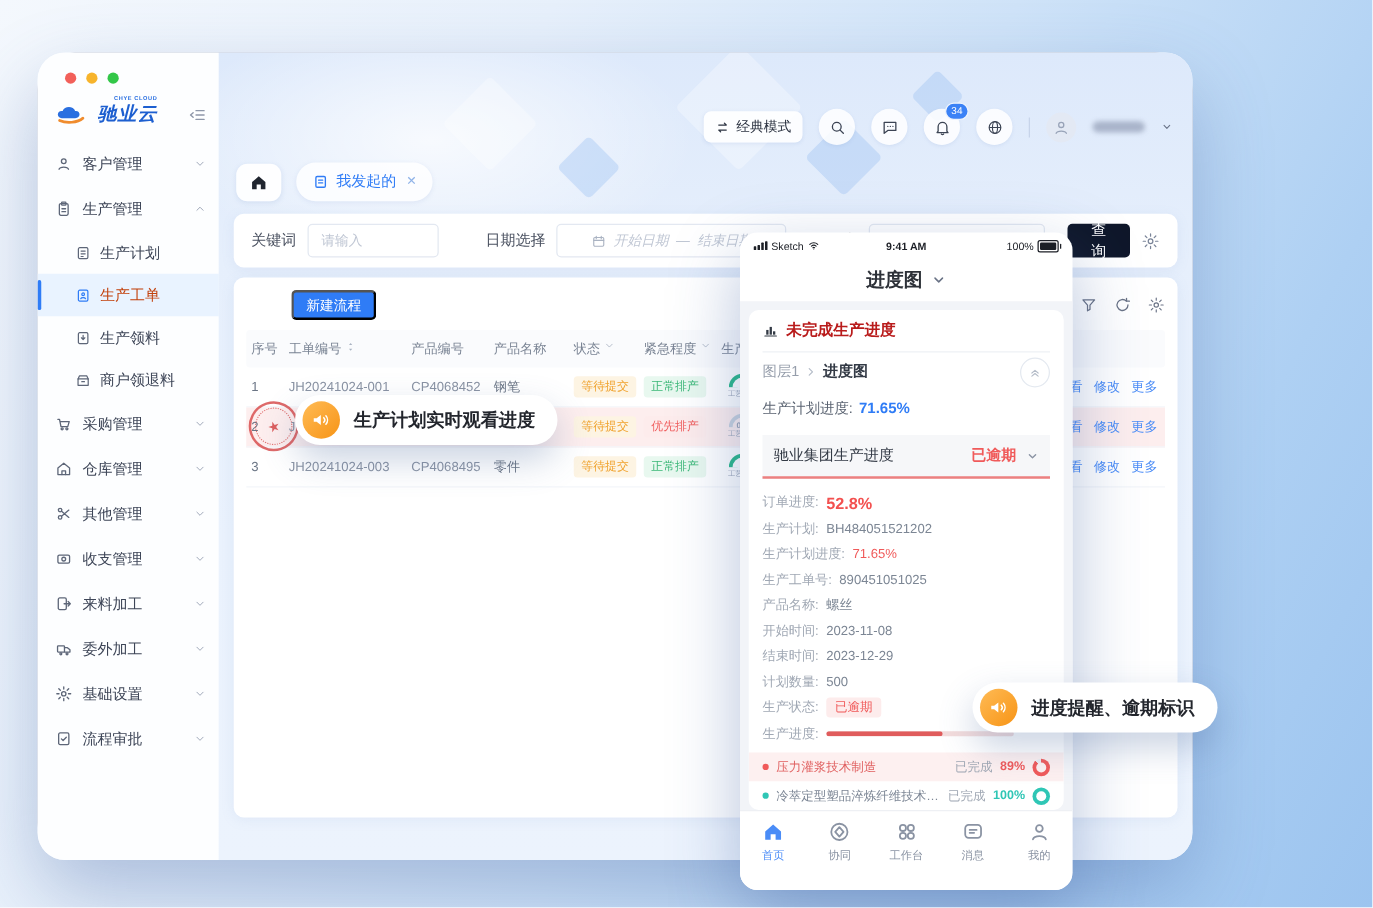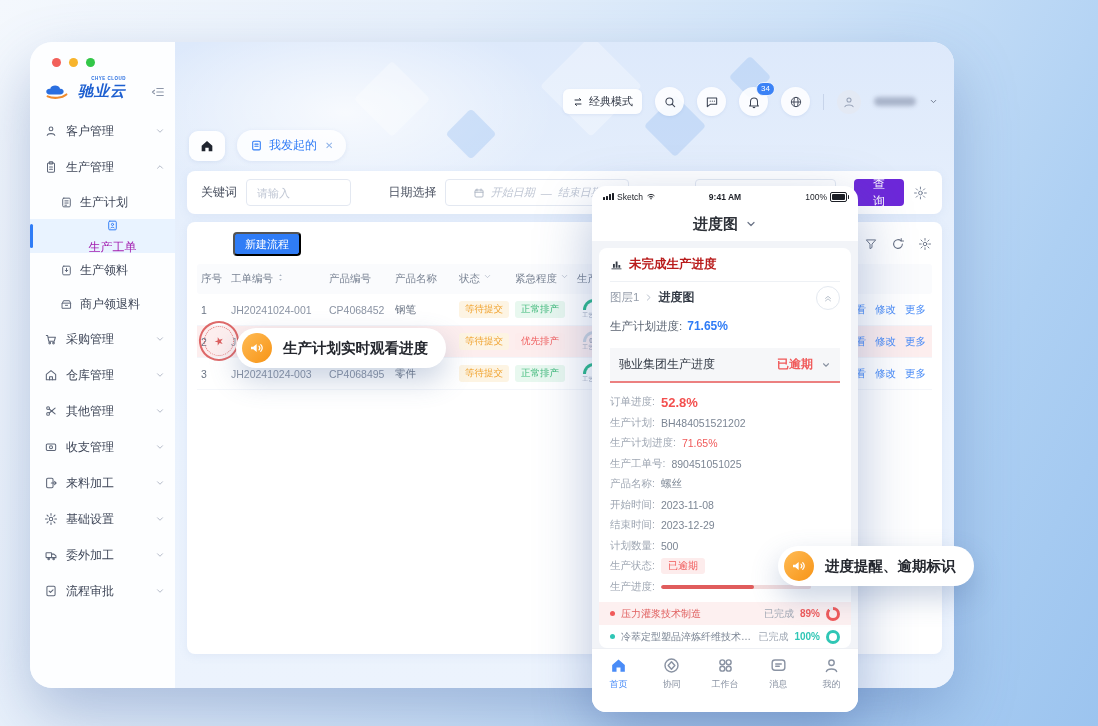--- a/index.html
+++ b/index.html
@@ -22,21 +22,21 @@
   .logo-mark{width:30px;height:18px;}
   .logo-text{font-size:15px;font-weight:bold;font-style:italic;color:#1d5fd0;letter-spacing:1px;position:relative;}
   .logo-sub{position:absolute;top:-6px;right:0;font-size:4.5px;color:#2a6fe0;letter-spacing:.5px;font-style:normal;}
   .side-collapse{margin-left:auto;width:14px;height:14px;color:#8e97a9;}
   .menu{flex:1;font-size:12px;color:#3d4557;}
   .m-item{display:flex;align-items:center;gap:8px;height:36px;padding:0 10px 0 14px;position:relative;cursor:default;}
   .m-item .mi{width:14px;height:14px;color:#5d6678;flex:none;}
   .m-item .chev{margin-left:auto;width:10px;height:10px;color:#9aa3b5;}
   .m-child{display:flex;align-items:center;gap:7px;height:34px;padding:0 10px 0 30px;position:relative;}
   .m-child .mi{width:13px;height:13px;color:#5d6678;flex:none;}
-  .m-child.active{background:#e9f3ff;color:#a21caf;flex-direction:column;}
+  .m-child.active{background:#e9f3ff;color:#c2410c;}
   .m-child.active .mi{color:#2f7cf6;}
   .m-child.active::before{content:"";position:absolute;left:0;top:5px;bottom:5px;width:3px;border-radius:2px;background:#2f7cf6;}
 
   
   .main{flex:1;position:relative;background:linear-gradient(180deg,#dde9fb 0%,#e6effc 26%,#eaf2fd 60%,#ecf3fd 100%);overflow:hidden;}
   .cube{position:absolute;background:rgba(255,255,255,.3);transform:rotate(45deg);border-radius:4px;}
   .cube.b{background:rgba(150,190,240,.35);}
   .glow{position:absolute;left:-40px;top:-30px;width:420px;height:200px;border-radius:50%;
     background:radial-gradient(closest-side,rgba(255,255,255,.75),rgba(255,255,255,0));}
 
@@ -70,21 +70,21 @@
   .f-label{flex:none;}
   .inp{height:27px;border:1px solid #e3e8f1;border-radius:4px;display:flex;align-items:center;padding:0 8px;
     color:#c0c7d4;font-size:11px;box-sizing:border-box;background:#fff;gap:6px;}
   .inp input{border:none;outline:none;width:100%;font-size:11px;color:#4a5160;font-family:inherit;}
   .inp input::placeholder{color:#c0c7d4;}
   .kw{width:112px;}
   .date{width:196px;justify-content:center;color:#c0c7d4;font-style:italic;}
   .date .svg{width:12px;height:12px;color:#aab3c2;flex:none;}
   .cat{width:150px;}
   .f-spacer{flex:1;}
-  .btn-primary{background:#6d28d9;color:#fff;border:none;border-radius:4px;height:27px;padding:0 14px;font-size:12px;
+  .btn-primary{background:#0f172a;color:#fff;border:none;border-radius:4px;height:27px;padding:0 14px;font-size:12px;
     display:flex;align-items:center;}
   .f-gear{width:16px;height:16px;color:#7a8498;}
 
   .table-card{position:absolute;top:180px;left:12px;right:12px;height:432px;background:#fff;border-radius:8px;
     box-shadow:0 2px 10px rgba(120,150,200,.10);z-index:2;padding:10px 10px 0 10px;box-sizing:border-box;}
   .table-top{display:flex;align-items:center;margin-left:36px;}
   .btn-new{background:#2f7cf6;color:#fff;border-radius:4px;height:24px;padding:0 10px;font-size:11px;display:flex;align-items:center;}
   .tt-icons{margin-left:auto;display:flex;gap:13px;color:#6a7386;}
   .tt-icons .svg{width:14px;height:14px;}
   .tgrid{display:grid;grid-template-columns:30px 98px 66px 64px 56px 62px 158px 1fr;align-items:center;}
@@ -341,41 +341,41 @@
               <span>来料加工</span>
               <span class="svg chev">
                 <svg viewBox="0 0 24 24" fill="none" stroke="currentColor" stroke-width="1.8" stroke-linecap="round" stroke-linejoin="round">
                   <path d="M6 9l6 6 6-6"></path>
                 </svg>
               </span>
             </div>
             <div class="m-item">
               <span class="svg mi">
                 <svg viewBox="0 0 24 24" fill="none" stroke="currentColor" stroke-width="1.8" stroke-linecap="round" stroke-linejoin="round">
-                  <circle cx="12" cy="12" r="3"></circle>
-                  <path d="M12 2.5v3M12 18.5v3M2.5 12h3M18.5 12h3M5.2 5.2l2.1 2.1M16.7 16.7l2.1 2.1M18.8 5.2l-2.1 2.1M7.3 16.7l-2.1 2.1"></path>
-                </svg>
-              </span>
-              <span>基础设置</span>
-              <span class="svg chev">
-                <svg viewBox="0 0 24 24" fill="none" stroke="currentColor" stroke-width="1.8" stroke-linecap="round" stroke-linejoin="round">
-                  <path d="M6 9l6 6 6-6"></path>
-                </svg>
-              </span>
-            </div>
-            <div class="m-item">
-              <span class="svg mi">
-                <svg viewBox="0 0 24 24" fill="none" stroke="currentColor" stroke-width="1.8" stroke-linecap="round" stroke-linejoin="round">
                   <rect x="3.5" y="8" width="9.5" height="8.5" rx="1"></rect>
                   <path d="M13 10.5h4l3.5 3v3h-7.5"></path>
                   <circle cx="8" cy="19" r="1.3"></circle>
                   <circle cx="16.5" cy="19" r="1.3"></circle>
                 </svg>
               </span>
               <span>委外加工</span>
+              <span class="svg chev">
+                <svg viewBox="0 0 24 24" fill="none" stroke="currentColor" stroke-width="1.8" stroke-linecap="round" stroke-linejoin="round">
+                  <path d="M6 9l6 6 6-6"></path>
+                </svg>
+              </span>
+            </div>
+            <div class="m-item">
+              <span class="svg mi">
+                <svg viewBox="0 0 24 24" fill="none" stroke="currentColor" stroke-width="1.8" stroke-linecap="round" stroke-linejoin="round">
+                  <circle cx="12" cy="12" r="3"></circle>
+                  <path d="M12 2.5v3M12 18.5v3M2.5 12h3M18.5 12h3M5.2 5.2l2.1 2.1M16.7 16.7l2.1 2.1M18.8 5.2l-2.1 2.1M7.3 16.7l-2.1 2.1"></path>
+                </svg>
+              </span>
+              <span>基础设置</span>
               <span class="svg chev">
                 <svg viewBox="0 0 24 24" fill="none" stroke="currentColor" stroke-width="1.8" stroke-linecap="round" stroke-linejoin="round">
                   <path d="M6 9l6 6 6-6"></path>
                 </svg>
               </span>
             </div>
             <div class="m-item">
               <span class="svg mi">
                 <svg viewBox="0 0 24 24" fill="none" stroke="currentColor" stroke-width="1.8" stroke-linecap="round" stroke-linejoin="round">
                   <rect x="5" y="4" width="14" height="16" rx="2"></rect>
@@ -922,21 +922,21 @@
             <svg viewBox="0 0 24 24" fill="none" stroke="currentColor" stroke-width="1.8" stroke-linecap="round" stroke-linejoin="round">
               <circle cx="12" cy="8.5" r="3.4"></circle>
               <path d="M5.5 19.5c1.4-4.2 11.6-4.2 13 0"></path>
             </svg>
           </span>
           <span>我的</span>
         </div>
       </div>
   </div>
 
-  <div class="callout" style="left:236px;top:328px;align-items:center;">
+  <div class="callout" style="left:236px;top:316px;align-items:center;">
     <span class="c-icon">
       <span class="svg">
         <svg viewBox="0 0 24 24">
           <path d="M3 10v4h3.5l5 4V6l-5 4z" fill="currentColor"></path>
           <path d="M15 9.2a4 4 0 0 1 0 5.6M17.6 7a7.5 7.5 0 0 1 0 10" stroke="currentColor" stroke-width="1.8" fill="none" stroke-linecap="round"></path>
         </svg>
       </span>
     </span>
     <span class="c-text">生产计划实时观看进度</span>
   </div>

